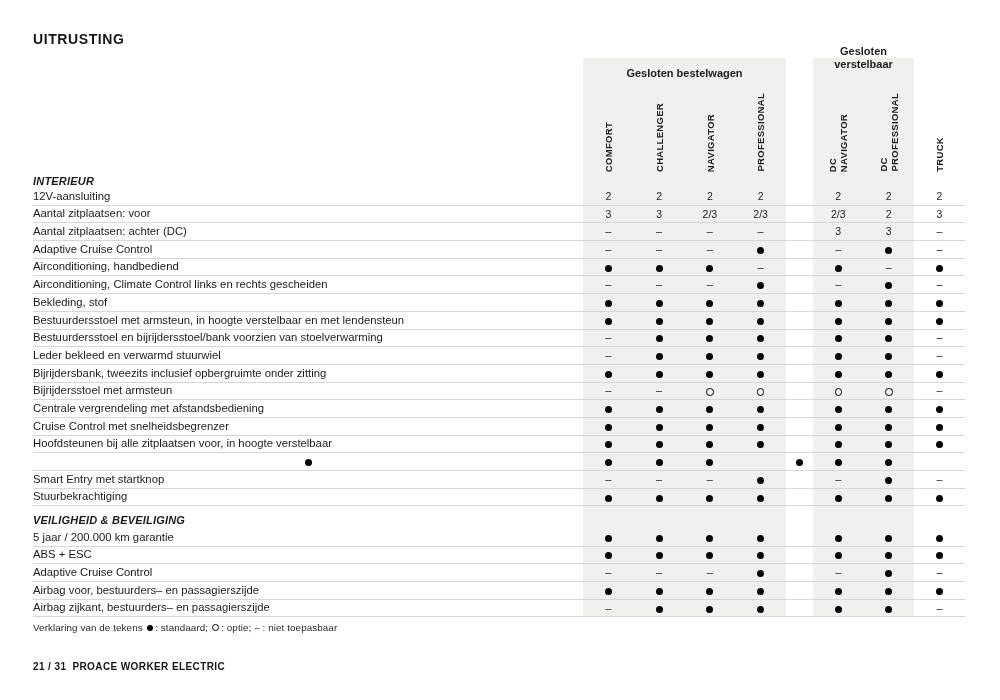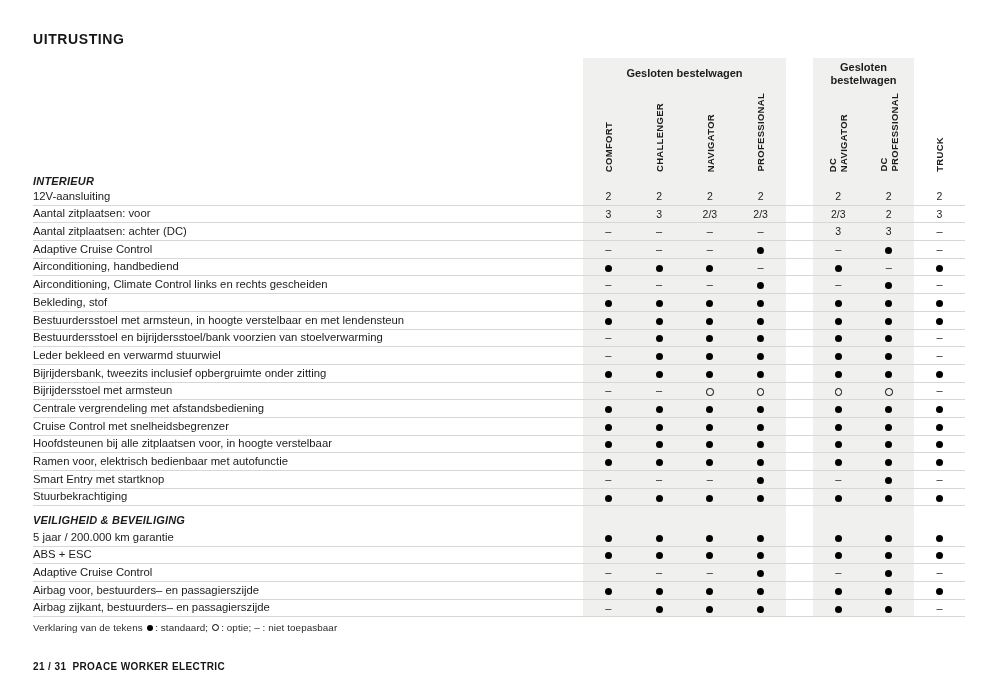--- a/index.html
+++ b/index.html
@@ -15,21 +15,21 @@
   
   .band{position:absolute;top:58px;height:558px;background:#f0f0ee;}
   .band1{left:583px;width:203px;}
   .band2{left:813px;width:101px;}
   
   .gh{
     position:absolute;font-size:11px;font-weight:bold;color:#1c1c1c;
     text-align:center;line-height:13px;
   }
   .gh1{left:583px;width:203px;top:67px;}
-  .gh2{left:813px;width:101px;top:61px;}
+  .gh2{left:813px;width:101px;top:45px;}
   
   .col-labels{position:absolute;left:0;top:80px;height:92px;width:1000px;}
   .col-label{
     position:absolute;bottom:0;writing-mode:vertical-rl;
     transform:translateX(-50%) rotate(180deg);
     font-size:9.5px;font-weight:bold;letter-spacing:.3px;color:#1c1c1c;
     line-height:11px;white-space:pre-line;text-align:left;
   }
   
   .tbl{position:absolute;left:33px;top:174px;width:932px;}
@@ -68,21 +68,21 @@
 
 <div class="page">
   <div class="title">UITRUSTING</div>
 
   <div class="band band1"></div>
   <div class="band band2"></div>
 
   <div class="gh gh1">Gesloten bestelwagen</div>
   <div class="gh gh2">
       <div>Gesloten</div>
-      <div>bestelwagen</div>
+      <div>verstelbaar</div>
     </div>
 
   <div class="col-labels">
       <div class="col-label" style="left: 608px;">COMFORT</div>
       <div class="col-label" style="left: 659px;">CHALLENGER</div>
       <div class="col-label" style="left: 710px;">NAVIGATOR</div>
       <div class="col-label" style="left: 760px;">PROFESSIONAL</div>
       <div class="col-label" style="left: 838px;">DC
 NAVIGATOR</div>
       <div class="col-label" style="left: 889px;">DC
@@ -253,21 +253,20 @@
         <div class="cell val"><span class="dot"></span></div>
         <div class="cell val"><span class="dot"></span></div>
         <div class="cell val"><span class="dot"></span></div>
         <div class="cell val"><span class="dot"></span></div>
         <div class="cell"></div>
         <div class="cell val"><span class="dot"></span></div>
         <div class="cell val"><span class="dot"></span></div>
         <div class="cell val"><span class="dot"></span></div>
       </div>
       <div class="row">
-        <div class="cell lbl">Ramen voor, elektrisch bedienbaar met autofunctie</div>
         <div class="cell val"><span class="dot"></span></div>
         <div class="cell val"><span class="dot"></span></div>
         <div class="cell val"><span class="dot"></span></div>
         <div class="cell val"><span class="dot"></span></div>
         <div class="cell"></div>
         <div class="cell val"><span class="dot"></span></div>
         <div class="cell val"><span class="dot"></span></div>
         <div class="cell val"><span class="dot"></span></div>
       </div>
       <div class="row">

